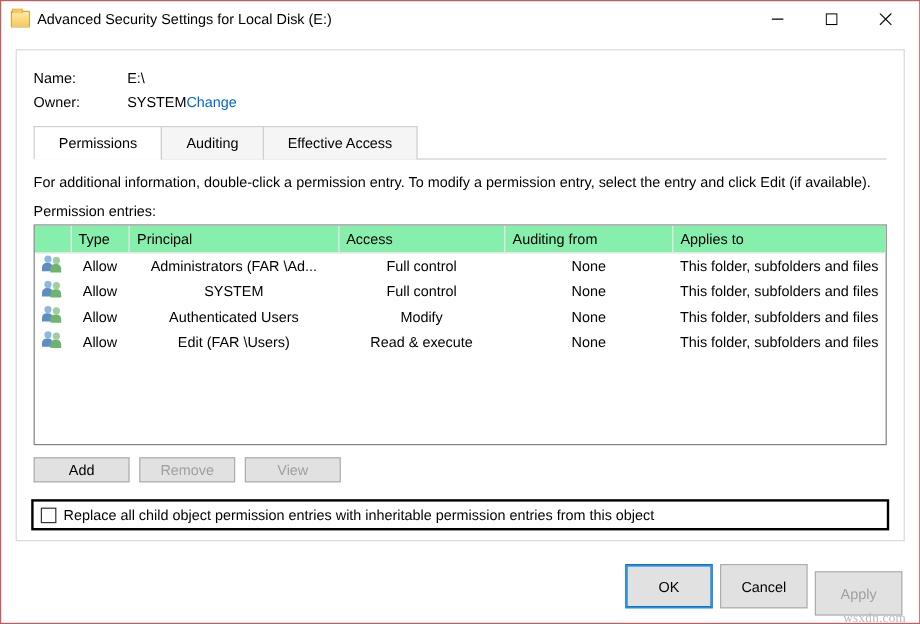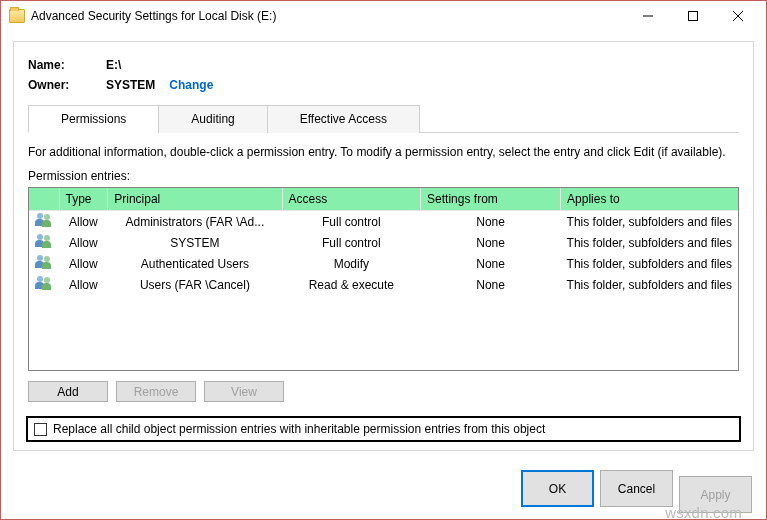--- a/index.html
+++ b/index.html
@@ -5,26 +5,26 @@
     * { box-sizing: border-box; font-family: "Segoe UI", Tahoma, sans-serif; font-size: 12px; }
     body { margin: 0; padding: 0; background: #fff; width: 767px; height: 520px; border: 1px solid #c25b5b; position: relative; overflow: hidden; }
     .titlebar { height: 30px; display: flex; align-items: center; padding: 0 6px 0 8px; justify-content: center; }
     .titlebar .folder-icon { width: 16px; height: 14px; background: linear-gradient(#ffe9a6,#f7c95f); border:1px solid #d4a93b; border-radius:1px; position:relative; margin-right:6px; }
     .titlebar .folder-icon::before{content:"";position:absolute;top:-3px;left:0;width:7px;height:3px;background:#f7c95f;border:1px solid #d4a93b;border-bottom:none;border-radius:1px 1px 0 0;}
     .titlebar .title { flex:1; color:#000; }
     .win-btns { display:flex; }
     .win-btn { width:45px; height:28px; display:flex; align-items:center; justify-content:center; color:#000; }
     .content { padding: 10px 12px 0 12px; }
     .panel { border:1px solid #d9d9d9; padding:10px 14px 8px 14px; }
-    .row { display:flex; align-items:flex-end; margin:6px 0;font-weight:bold; }
+    .row { display:flex; align-items:flex-end; margin:6px 0; }
     .row .lbl { width:78px; color:#000; }
     .row .val { color:#000; }
-    .link { color:#0066cc; margin-left:14px; cursor:pointer; }
+    .link { color:#0066cc; cursor:pointer; }
     .tabs { display:flex; border-bottom:1px solid #d0d0d0; margin-top:12px; }
-    .tab { padding:6px 32px; border:1px solid #d0d0d0; border-bottom:none; background:#f5f5f5; cursor:pointer; position:relative; top:1px; margin-right:-1px; }
+    .tab { padding:6px 20px; border:1px solid #d0d0d0; border-bottom:none; background:#f5f5f5; cursor:pointer; position:relative; top:1px; margin-right:-1px; }
     .tab.active { background:#fff; border-bottom:1px solid #fff; }
     .info { margin:12px 0 10px 0; color:#000; }
     .entries-lbl{ margin-bottom:4px; }
     .table-wrap{ border:1px solid #828282; height:184px; overflow:hidden; }
     table { width:100%; border-collapse:collapse; }
     th { text-align:left; font-weight:400; padding:4px 6px; background:#86efac; border-bottom:1px solid #e5e5e5; border-right:1px solid #e5e5e5; color:#000;}
     th:last-child{border-right:none;}
     td { padding:2px 6px; color:#000; white-space:nowrap; overflow:hidden; text-overflow:ellipsis;text-align:center;}
     .principal-icon{ width:18px; height:14px; display:inline-block; position:relative; }
     .principal-icon .h1,.principal-icon .h2{position:absolute;width:6px;height:6px;border-radius:50%;background:#8fb8e0;}
@@ -35,21 +35,21 @@
     .principal-icon .b2{left:7px;top:7px;background:#6eb46e;}
     .btnrow{ margin:10px 0 0 0; display:flex; gap:8px; }
     .btn{ width:80px; height:21px; border:1px solid #adadad; background:#e1e1e1; display:flex; align-items:center; justify-content:center; cursor:pointer; }
     .btn.disabled{ color:#a0a0a0; cursor:default; }
     .replace-row{ border:2px solid #000; padding:4px 6px; margin:14px -2px 0 -2px; display:flex; align-items:flex-end; gap:6px; }
     .chk{ width:13px; height:13px; border:1px solid #333; background:#fff; }
     .footer{ position:absolute; right:14px; bottom:6px; display:flex; gap:6px; align-items:center; }
     .fbtn{ width:73px; height:37px; border:1px solid #adadad; background:#e1e1e1; display:flex; align-items:center; justify-content:center; cursor:pointer; }
     .fbtn.primary{ border:1px solid #0078d7; box-shadow:0 0 0 1px #0078d7 inset; }
     .fbtn.disabled{ color:#a0a0a0;margin-top:12px; }
-    .watermark{ position:absolute; right:24px; bottom:-2px; font-size:15px; color:#bbb; letter-spacing:0.2px;}
+    .watermark{ position:absolute; right:11px; bottom:-2px; font-size:11px; color:#bbb; letter-spacing:0.2px;font-family:Liberation Serif, serif;}
     col.c-icon{width:28px;} col.c-type{width:50px;} col.c-prin{width:178px;} col.c-acc{width:145px;} col.c-inh{width:153px;} col.c-app{width:auto;}
   </style>
 </head>
 <body>
 
 <div class="titlebar">
   <span class="folder-icon"></span>
   <span class="title">Advanced Security Settings for Local Disk (E:)</span>
   <div class="win-btns">
     <div class="win-btn">
@@ -101,21 +101,21 @@
             <col class="c-acc">
             <col class="c-inh">
             <col class="c-app">
           </colgroup>
         <thead>
           <tr>
             <th></th>
             <th>Type</th>
             <th>Principal</th>
             <th>Access</th>
-            <th>Settings from</th>
+            <th>Auditing from</th>
             <th>Applies to</th>
           </tr>
         </thead>
         <tbody id="rows-body">
             <tr>
               <td><span class="principal-icon"><span class="h1"></span><span class="h2"></span><span class="b1"></span><span class="b2"></span></span></td>
               <td>Allow</td>
               <td>Administrators (FAR \Ad...</td>
               <td>Full control</td>
               <td>None</td>
@@ -133,21 +133,21 @@
               <td><span class="principal-icon"><span class="h1"></span><span class="h2"></span><span class="b1"></span><span class="b2"></span></span></td>
               <td>Allow</td>
               <td>Authenticated Users</td>
               <td>Modify</td>
               <td>None</td>
               <td>This folder, subfolders and files</td>
             </tr>
             <tr>
               <td><span class="principal-icon"><span class="h1"></span><span class="h2"></span><span class="b1"></span><span class="b2"></span></span></td>
               <td>Allow</td>
-              <td>Users (FAR \Cancel)</td>
+              <td>Edit (FAR \Users)</td>
               <td>Read &amp; execute</td>
               <td>None</td>
               <td>This folder, subfolders and files</td>
             </tr>
           </tbody>
       </table>
     </div>
 
     <div class="btnrow">
       <div class="btn">Add</div>

